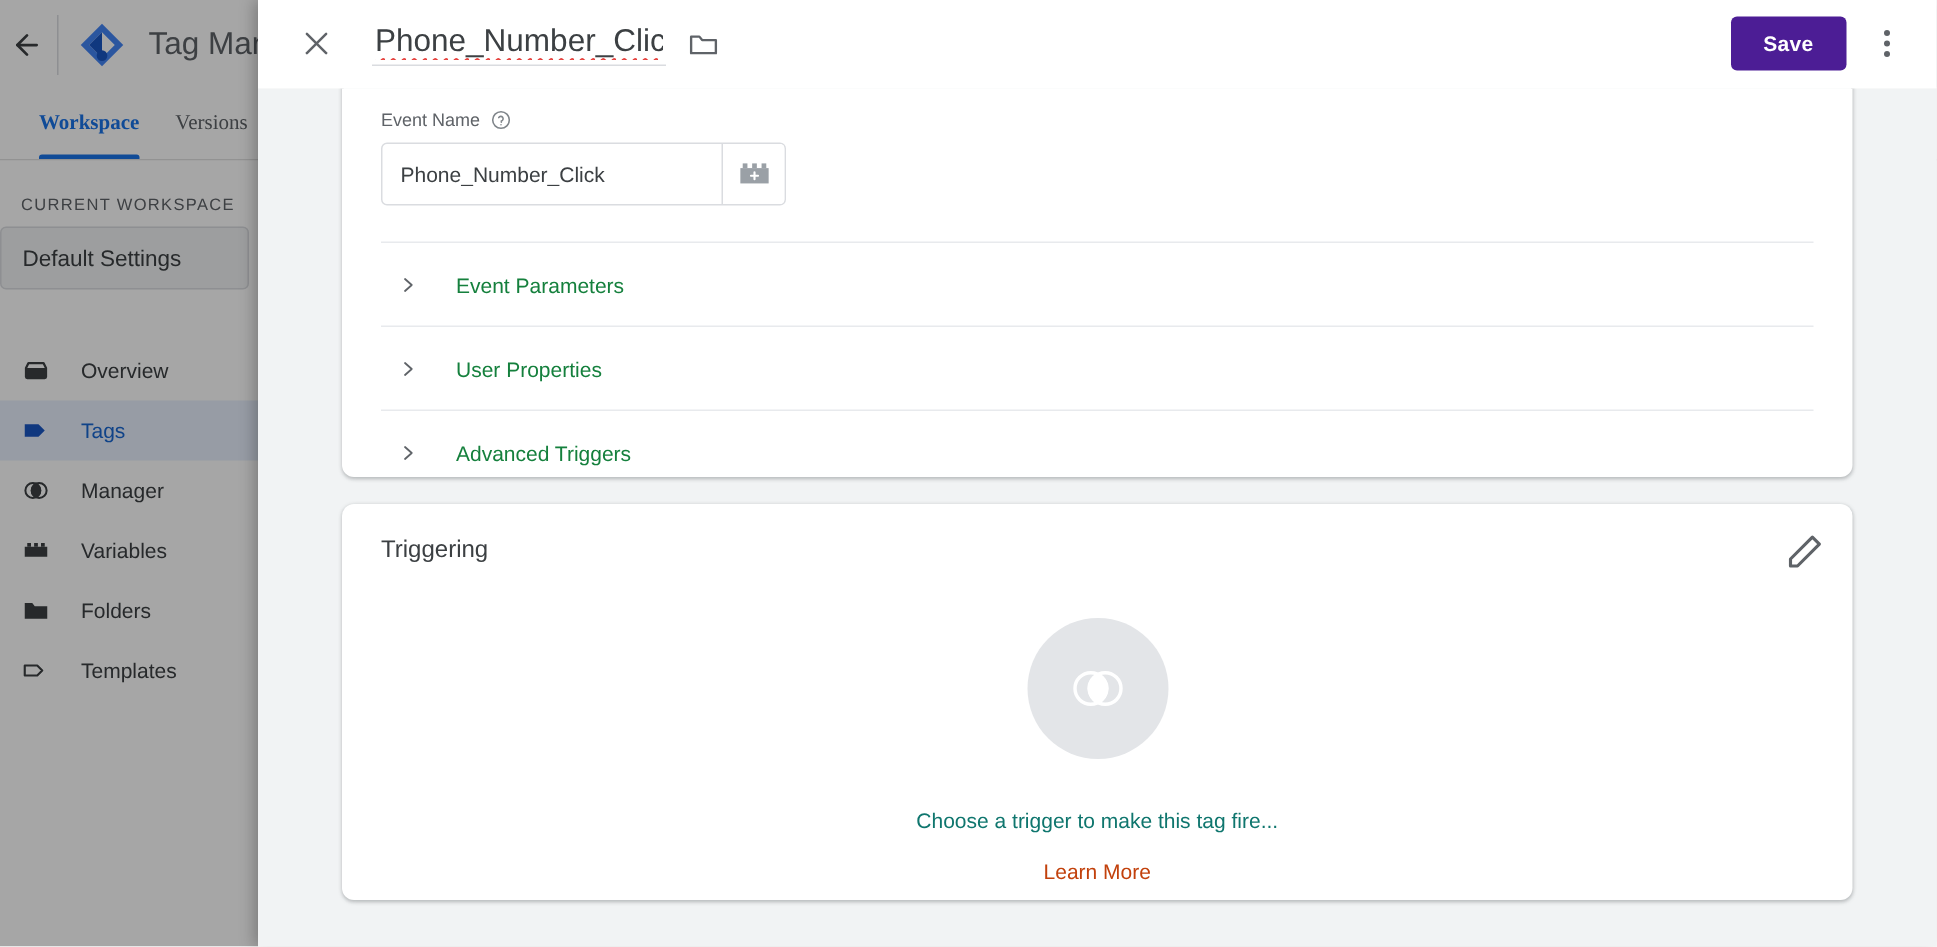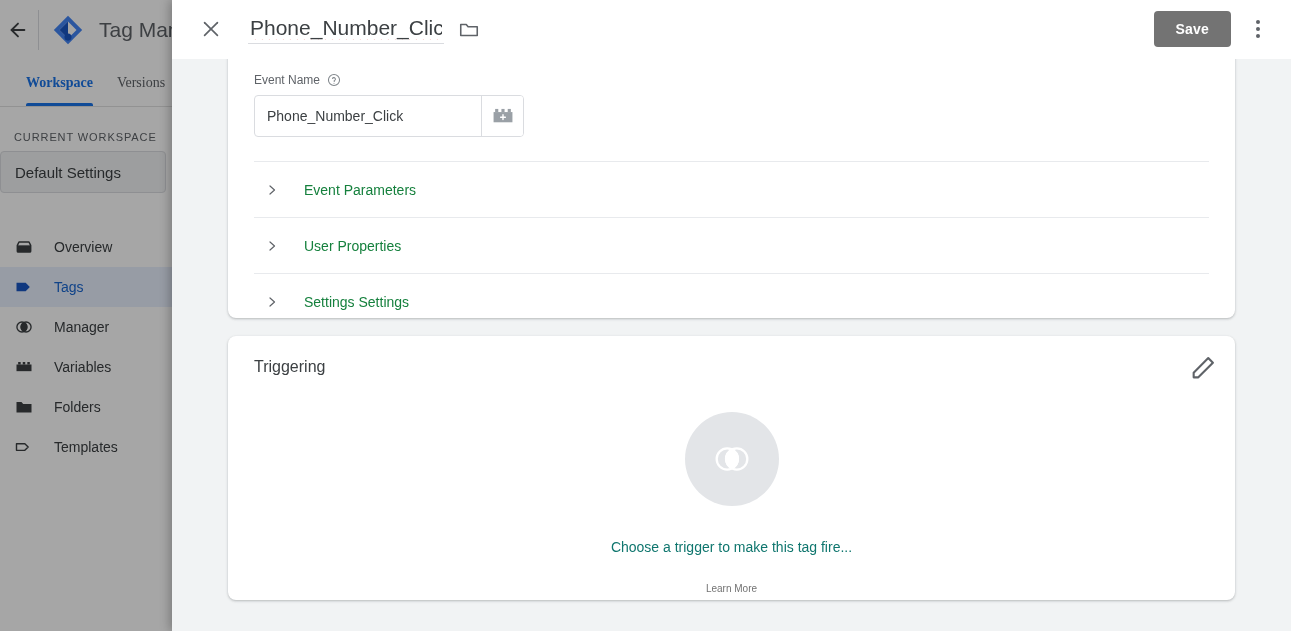--- a/index.html
+++ b/index.html
@@ -95,21 +95,21 @@
     background: transparent; padding: 2px 2px 3px 2px;
     border-bottom: 1px solid #dadce0; width: 196px;
     font-family: "Liberation Sans", sans-serif;
     text-decoration: underline; text-decoration-color: #e53935;
     text-decoration-style: wavy; text-decoration-thickness: 1px;
     text-underline-offset: 4px;
   }
   .folder-ico { width: 22px; height: 22px; color: #5f6368; display: block; }
   .hdr-spacer { flex: 1 1 auto; }
   .save-btn {
-    background: #737373; color: #ffffff; border: none; border-radius: 4px;
+    background: #4c1d95; color: #ffffff; border: none; border-radius: 4px;
     height: 36px; padding: 0 22px; font-size: 14px; font-weight: bold;
     font-family: "Liberation Sans", sans-serif; cursor: pointer; letter-spacing: .2px;
   }
   .kebab {
     width: 38px; height: 38px; margin-left: 8px; display: flex;
     flex-direction: column; align-items: center; justify-content: center; gap: 3px;
   }
   .kebab i { width: 4px; height: 4px; border-radius: 50%; background: #5f6368; display: block; }
 
   .modal-body {
@@ -170,21 +170,21 @@
     display: flex; flex-direction: column; align-items: center;
     margin-top: 14px;
   }
   .trigger-circle {
     width: 94px; height: 94px; border-radius: 50%; background: #e3e5e8;
     display: flex; align-items: center; justify-content: center;
   }
   .trig-glyph { width: 46px; height: 46px; display: block; }
   .empty-text { margin-top: 33px; font-size: 14px; color: #0f766e; }
   .learn-more {
-    margin-top: 28px; font-size: 10px; color: #737373;
+    margin-top: 18px; font-size: 14px; color: #c2410c;
     text-decoration: none; cursor: pointer;
   }
 </style>
 </head>
 <body>
 
 <div id="root">
 
   <div class="app-bg">
 
@@ -338,21 +338,21 @@
           <svg class="chev" viewBox="0 0 24 24" fill="none" stroke="currentColor" stroke-width="2.4" stroke-linecap="round" stroke-linejoin="round">
             <polyline points="8 4 17 12 8 20"></polyline>
           </svg>
           <span>User Properties</span>
         </div>
 
         <div class="acc-row">
           <svg class="chev" viewBox="0 0 24 24" fill="none" stroke="currentColor" stroke-width="2.4" stroke-linecap="round" stroke-linejoin="round">
             <polyline points="8 4 17 12 8 20"></polyline>
           </svg>
-          <span>Settings Settings</span>
+          <span>Advanced Triggers</span>
         </div>
       </div>
 
       <div class="card card-trigger">
         <div class="trigger-head">Triggering</div>
         <svg class="pencil" viewBox="0 0 24 24" fill="none" stroke="currentColor" stroke-width="1.8" stroke-linecap="round" stroke-linejoin="round">
           <path d="M16.5 3.5 l4 4 L8 20 H4 v-4 Z"></path>
         </svg>
 
         <div class="trigger-empty">

